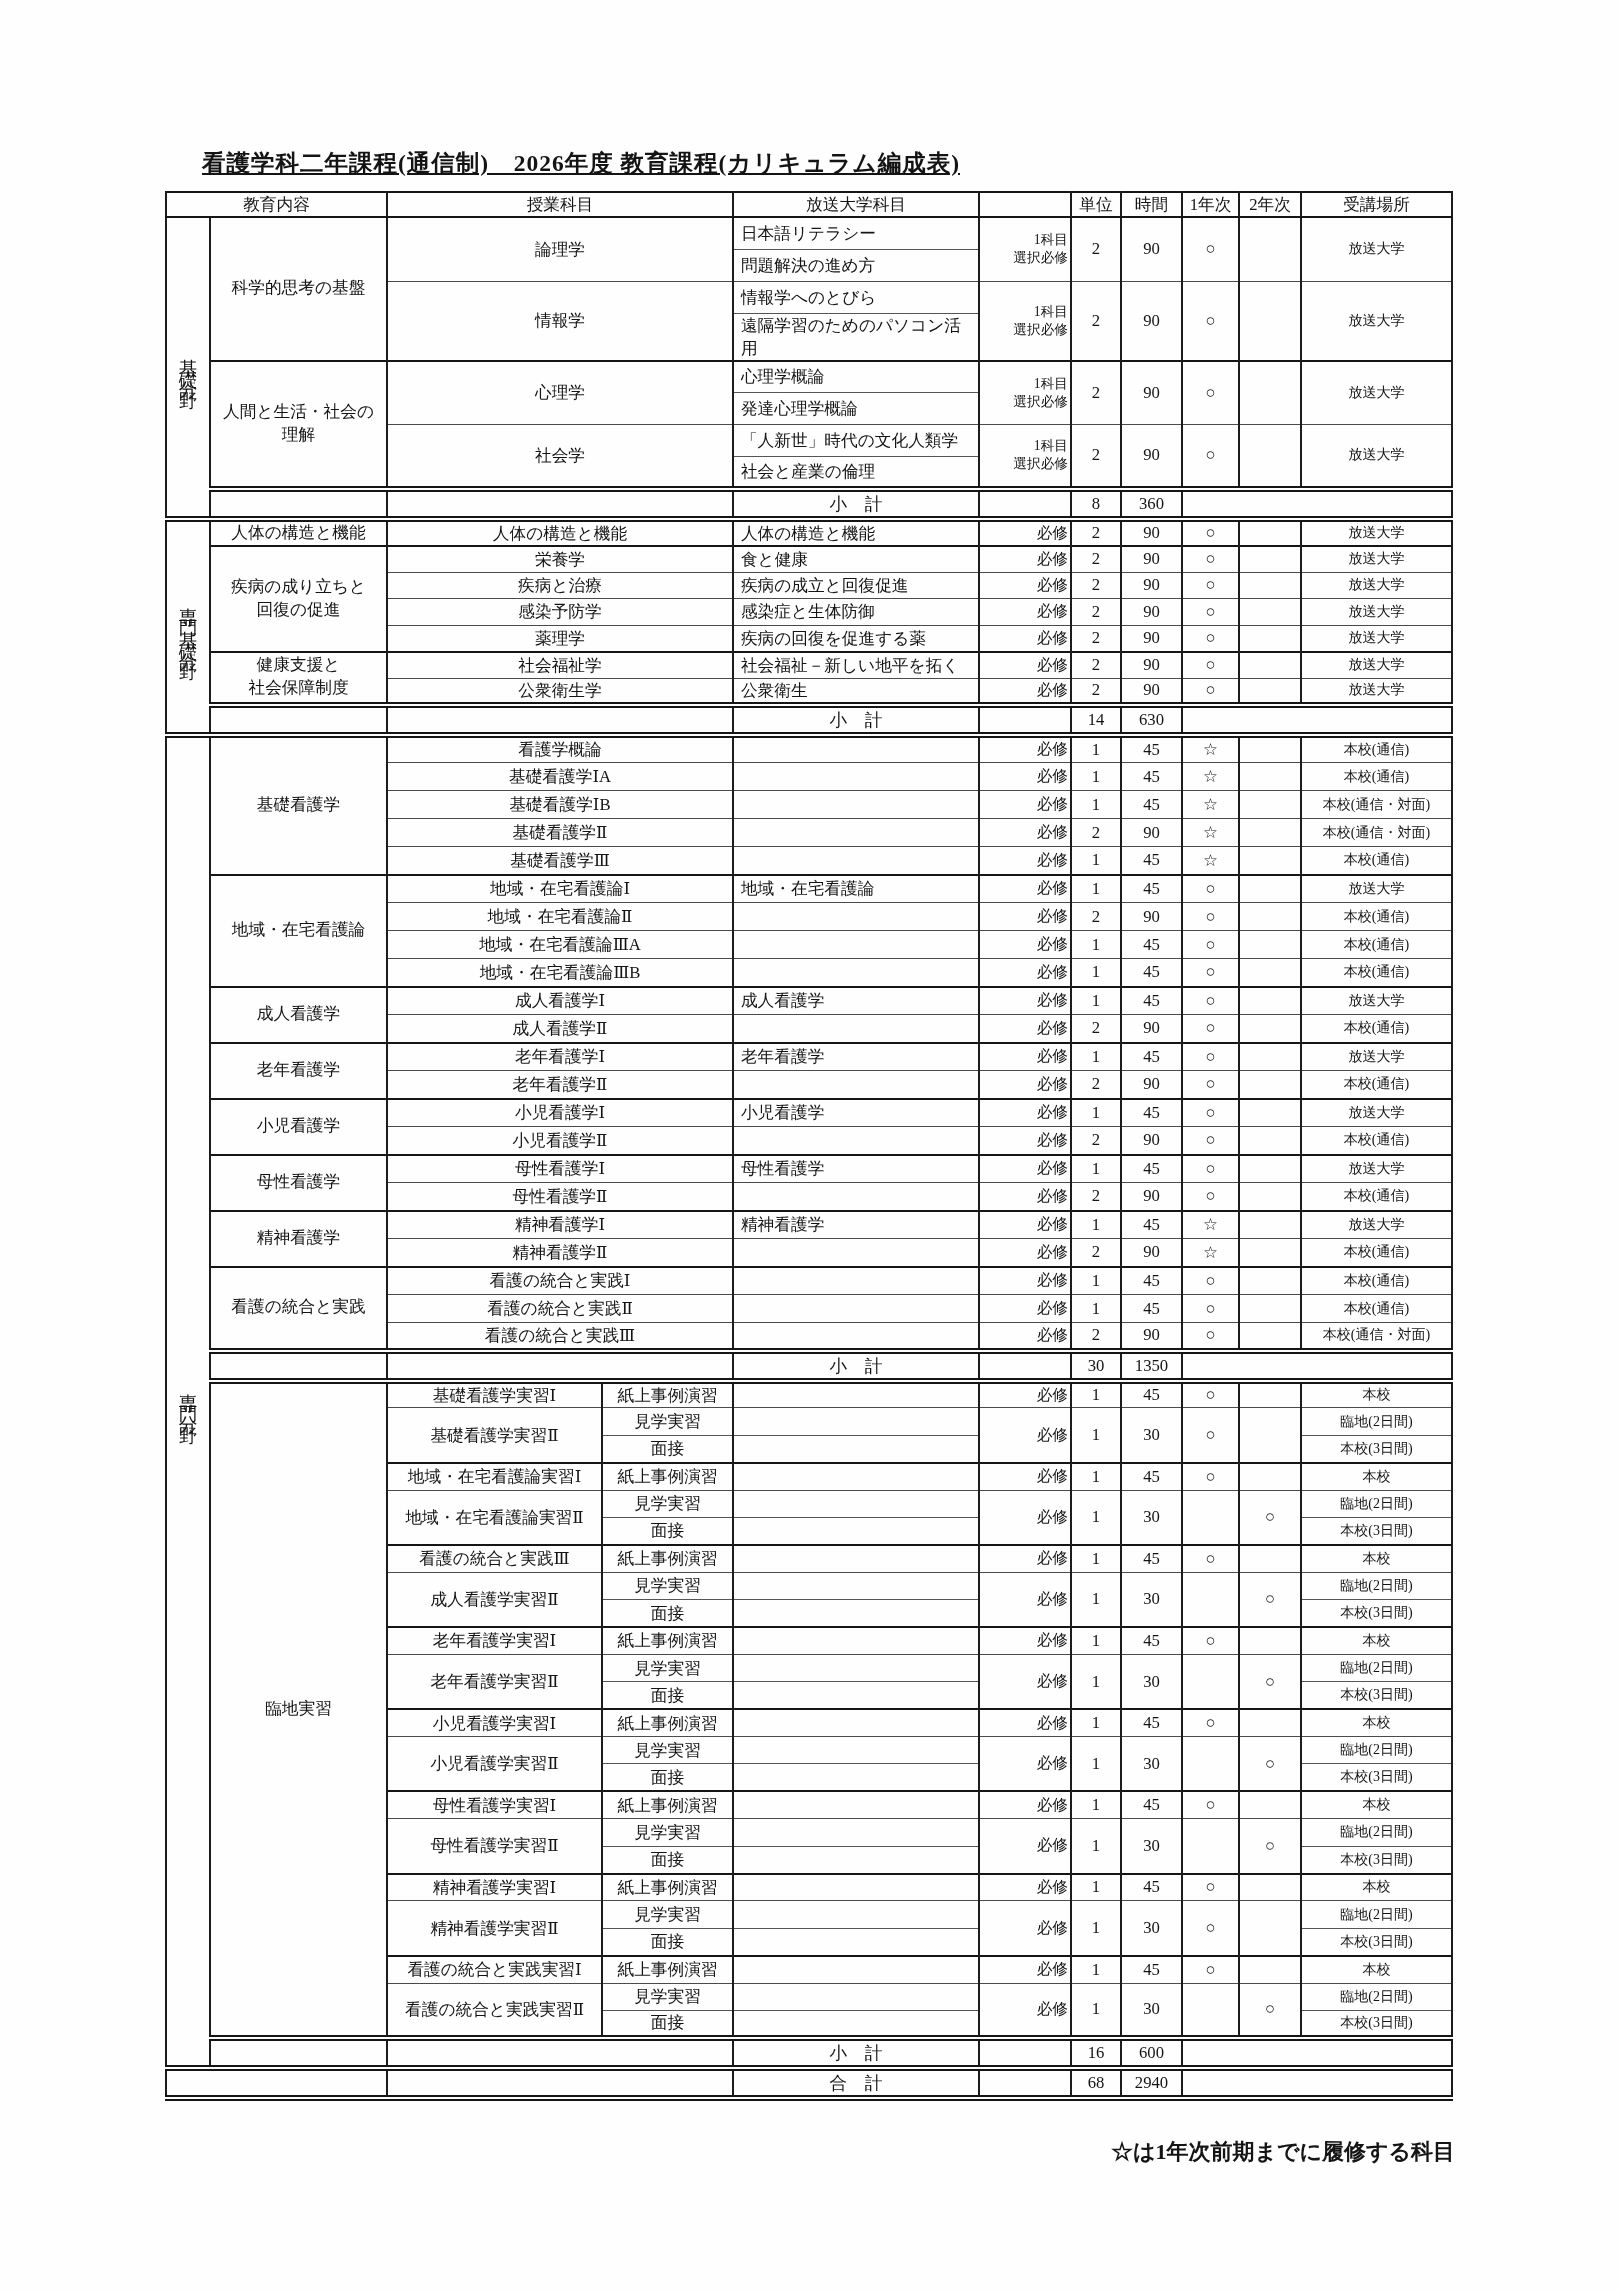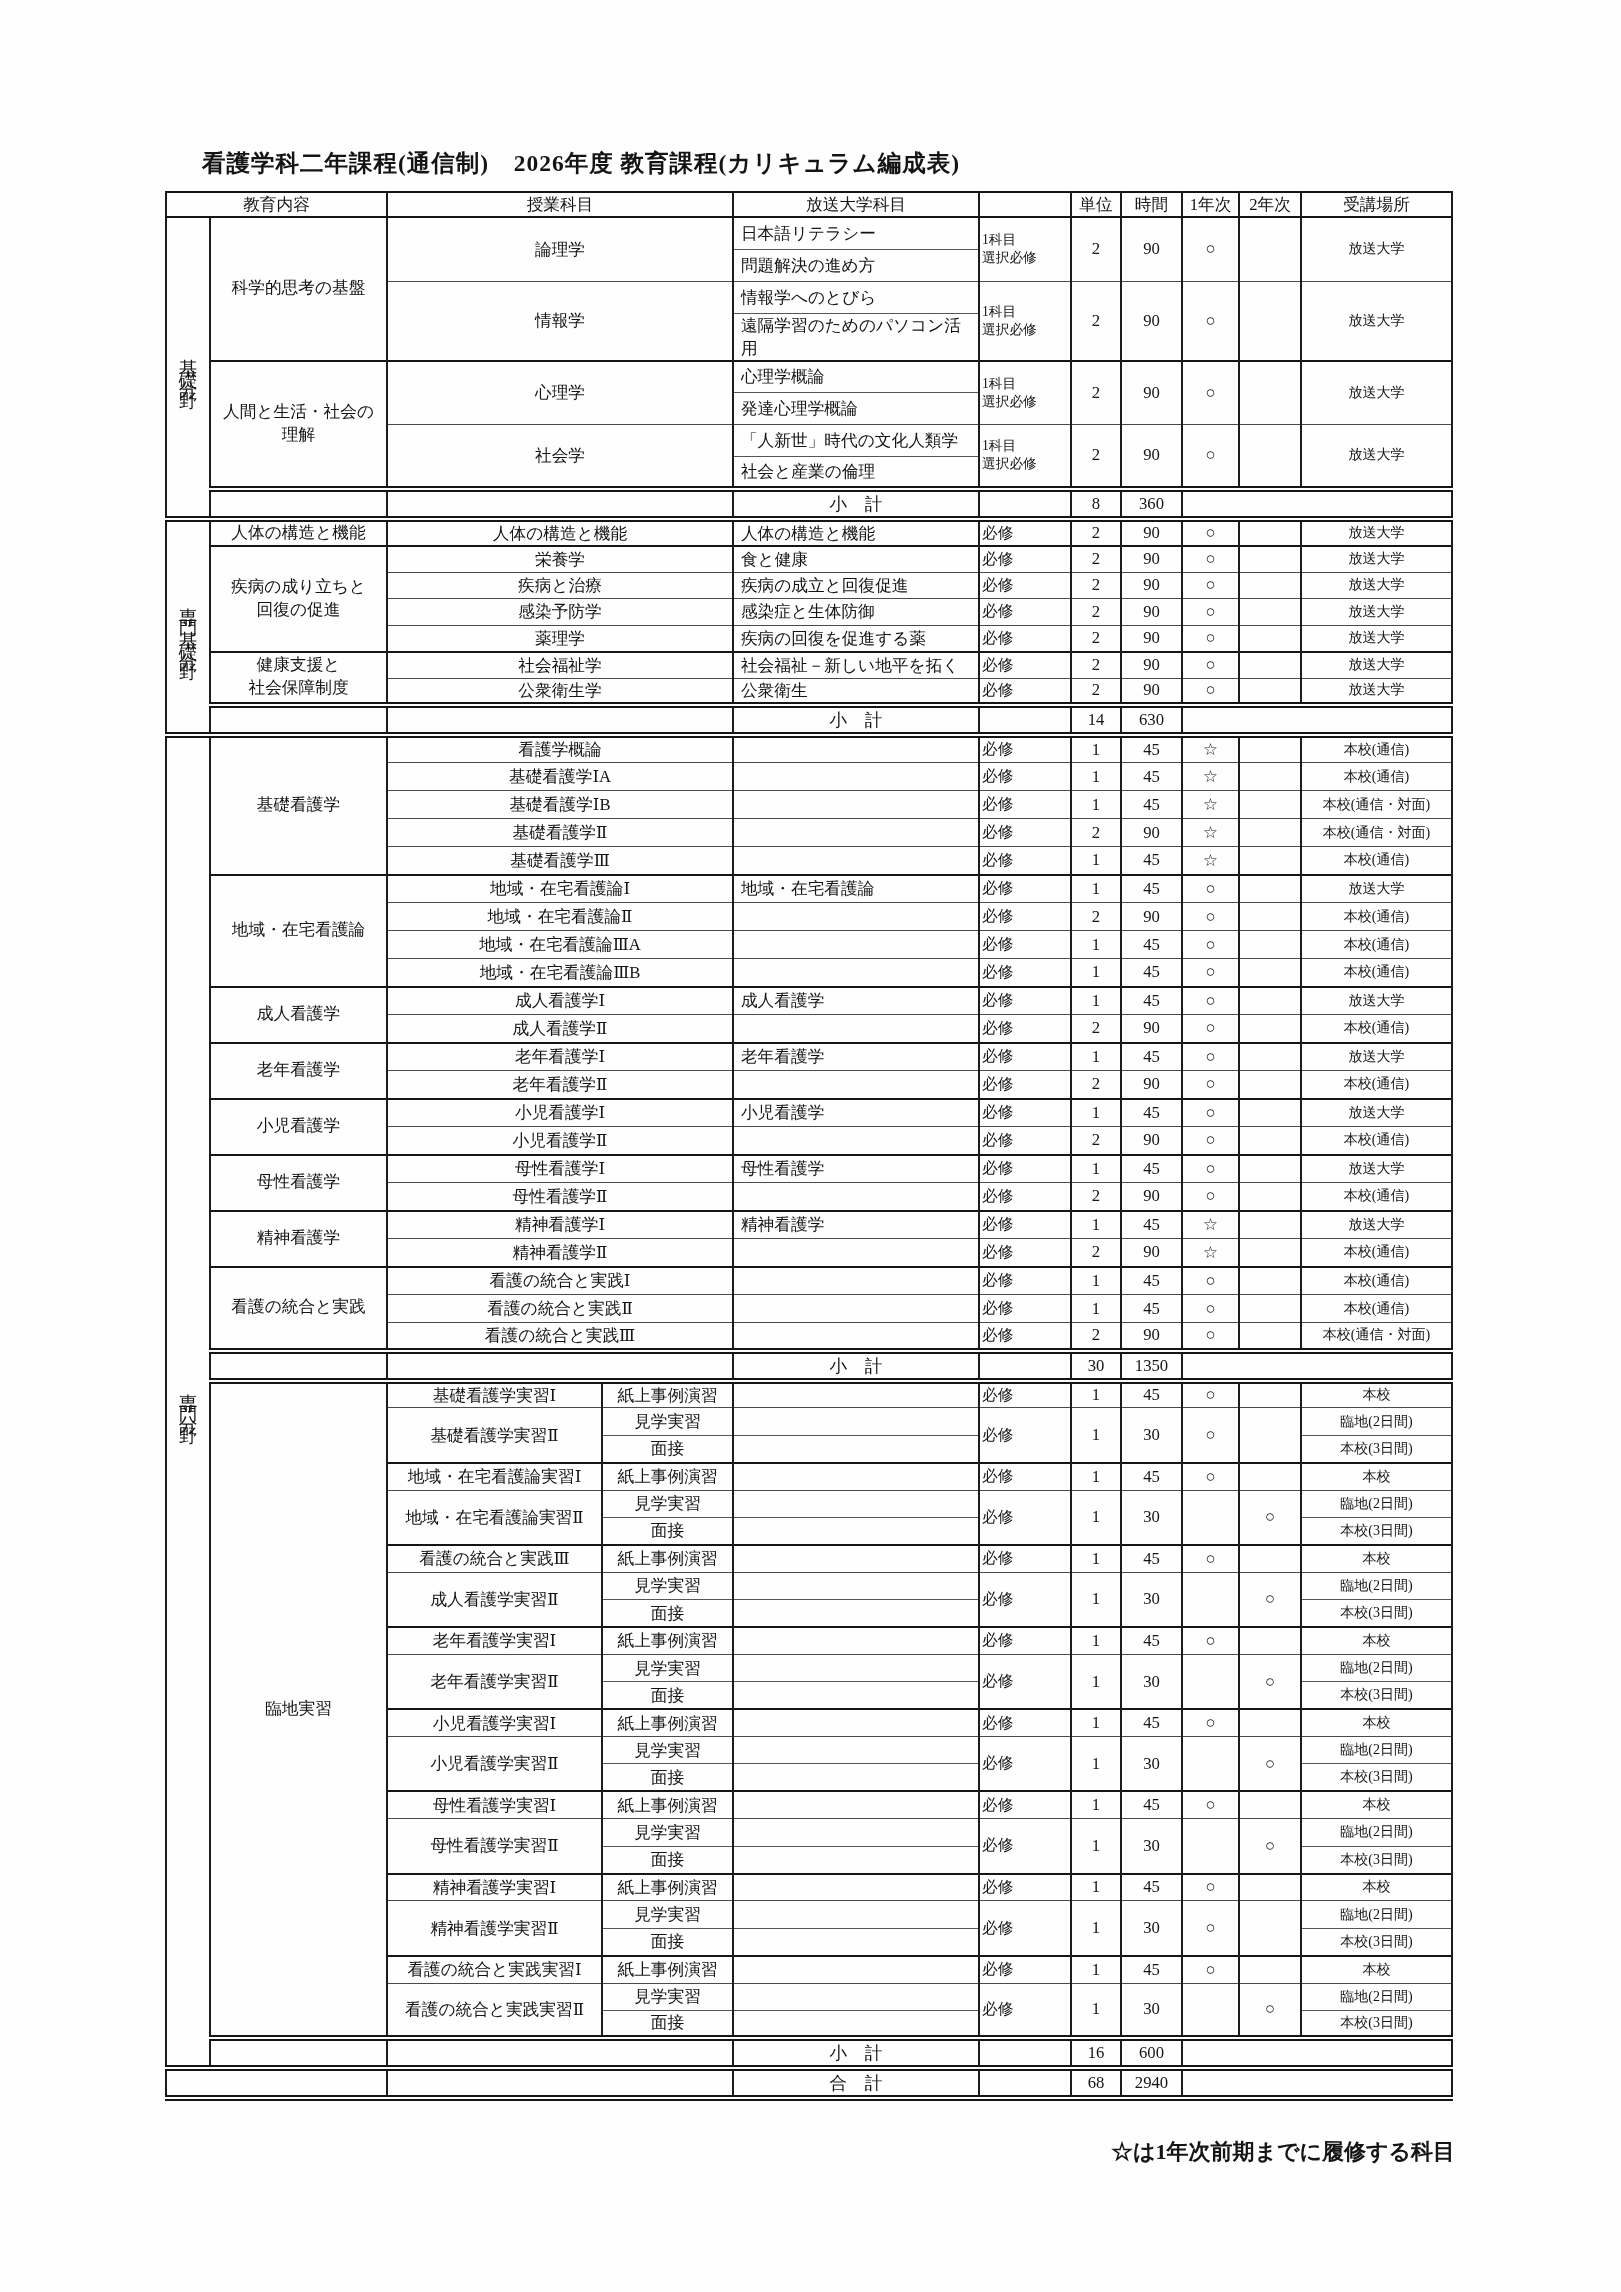--- a/index.html
+++ b/index.html
@@ -3,21 +3,21 @@
 <meta charset="utf-8">
 <style>
   html,body{margin:0;padding:0;}
   body{
     width:1621px;height:2293px;position:relative;background:#ffffff;
     font-family:"Liberation Serif","DejaVu Serif",serif;color:#141414;
   }
   .sheet{position:absolute;inset:0;background:#fefefe;}
   .page-title{
     position:absolute;left:202px;top:147px;font-size:23.5px;font-weight:600;
-    letter-spacing:1px;white-space:nowrap;
+    letter-spacing:1px;white-space:nowrap;text-decoration:underline;
   }
   table.curriculum{
     position:absolute;left:165px;top:191px;width:1286px;
     table-layout:fixed;border-collapse:collapse;
     border:2.9px solid #151515;border-bottom:6.9px double #151515;
   }
   td,th{
     border-left:2px solid #1c1c1c;border-right:2px solid #1c1c1c;
     border-top:none;border-bottom:none;
     padding:0 2px;overflow:hidden;font-weight:normal;
@@ -30,21 +30,21 @@
   tr.sep-dbl>td{border-top:6.9px double #151515;}
   td.subline{border-top:1px solid #555555;}
   td.field{
     writing-mode:vertical-rl;text-orientation:upright;
     text-align:center;vertical-align:middle;font-size:18.6px;
     letter-spacing:0.6em;padding:3.9px 0;
   }
   td.cat{text-align:center;vertical-align:middle;font-size:16.7px;white-space:pre-line;line-height:1.35;margin-left:48px;}
   td.subj{text-align:center;vertical-align:middle;font-size:16.7px;}
   td.bc{text-align:left;vertical-align:middle;font-size:16.7px;padding-left:6.9px;}
-  td.req{text-align:left;vertical-align:middle;font-size:15.7px;}
+  td.req{text-align:right;vertical-align:middle;font-size:15.7px;}
   td.req-sm{font-size:13.7px;white-space:pre-line;line-height:1.3;}
   td.num{text-align:center;vertical-align:middle;font-size:16.7px;}
   td.sym{text-align:center;vertical-align:middle;font-size:16.7px;}
   td.place{text-align:center;vertical-align:middle;font-size:14px;}
   td.stlabel{text-align:center;vertical-align:middle;font-size:17.6px;}
   .footnote{
     position:absolute;top:2137px;right:166px;font-size:22px;white-space:nowrap;font-weight:bold;
   }
 </style>
 </head>

